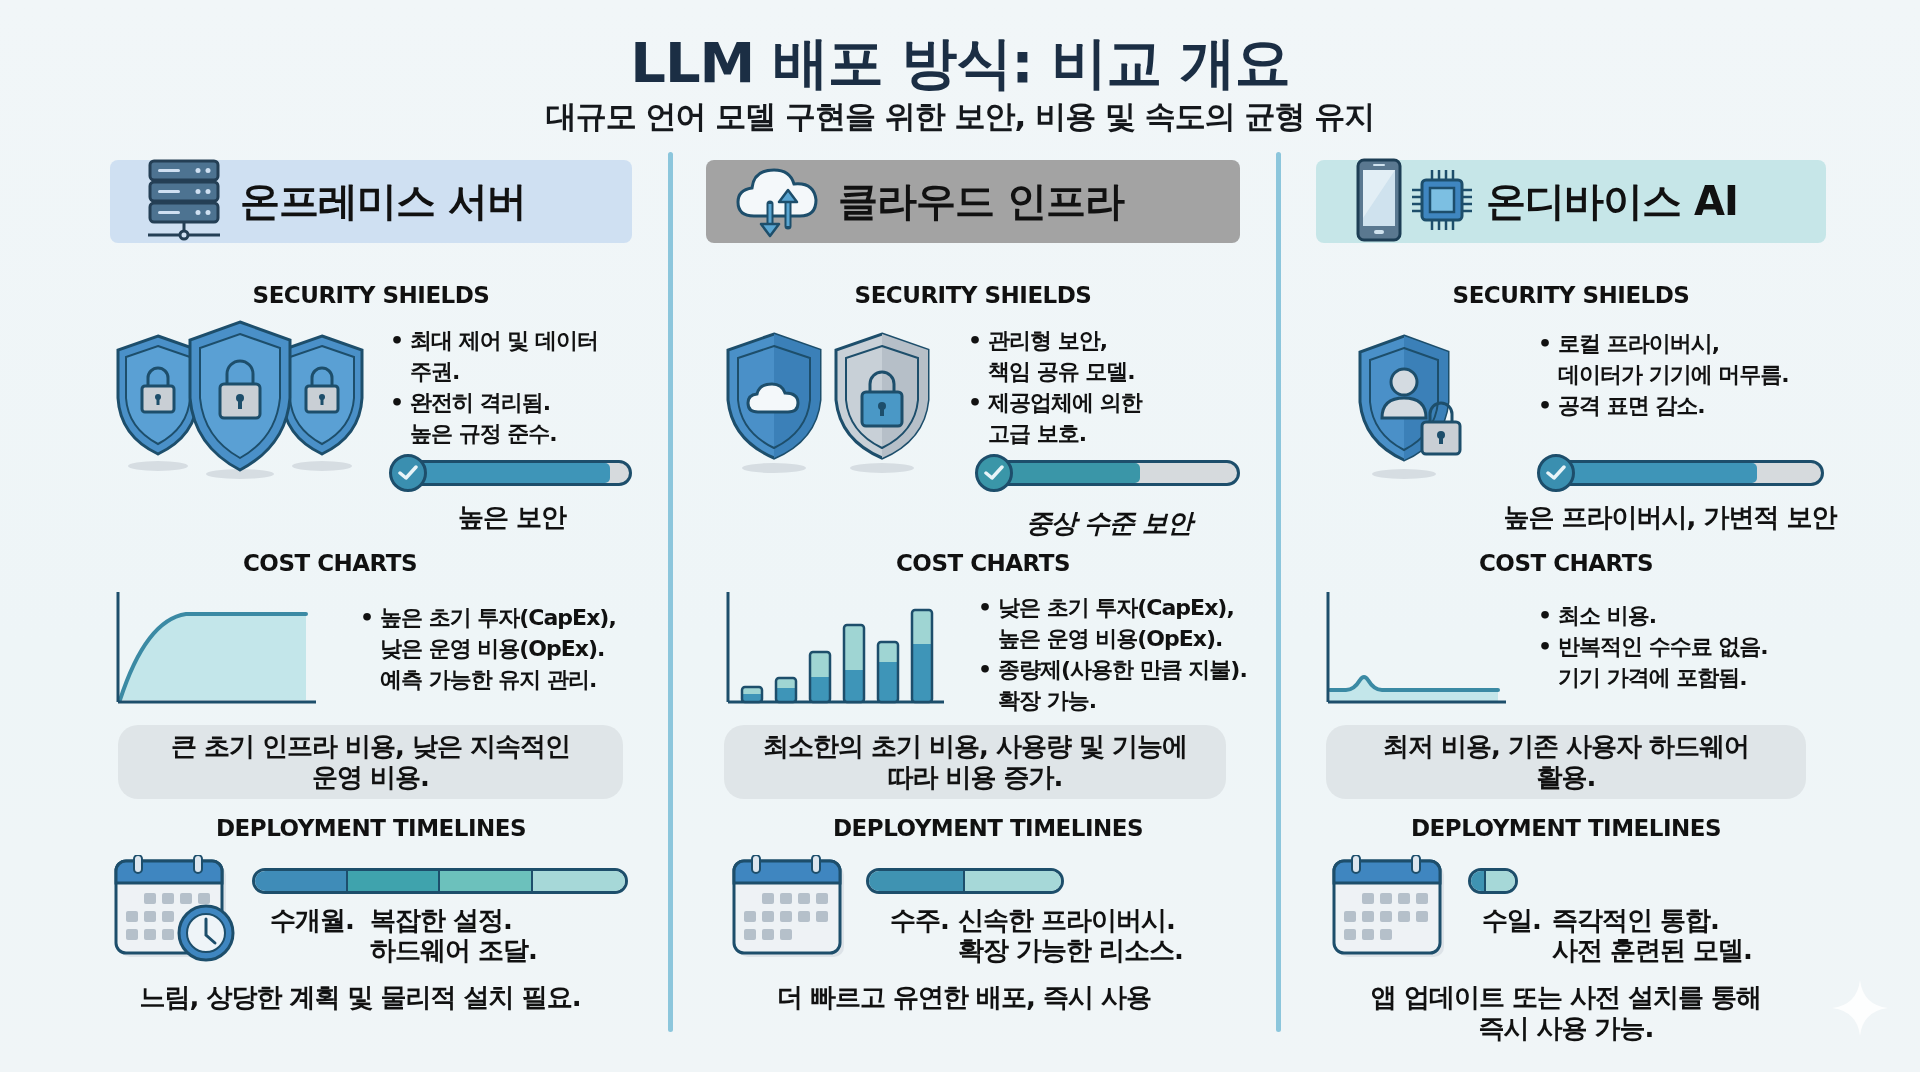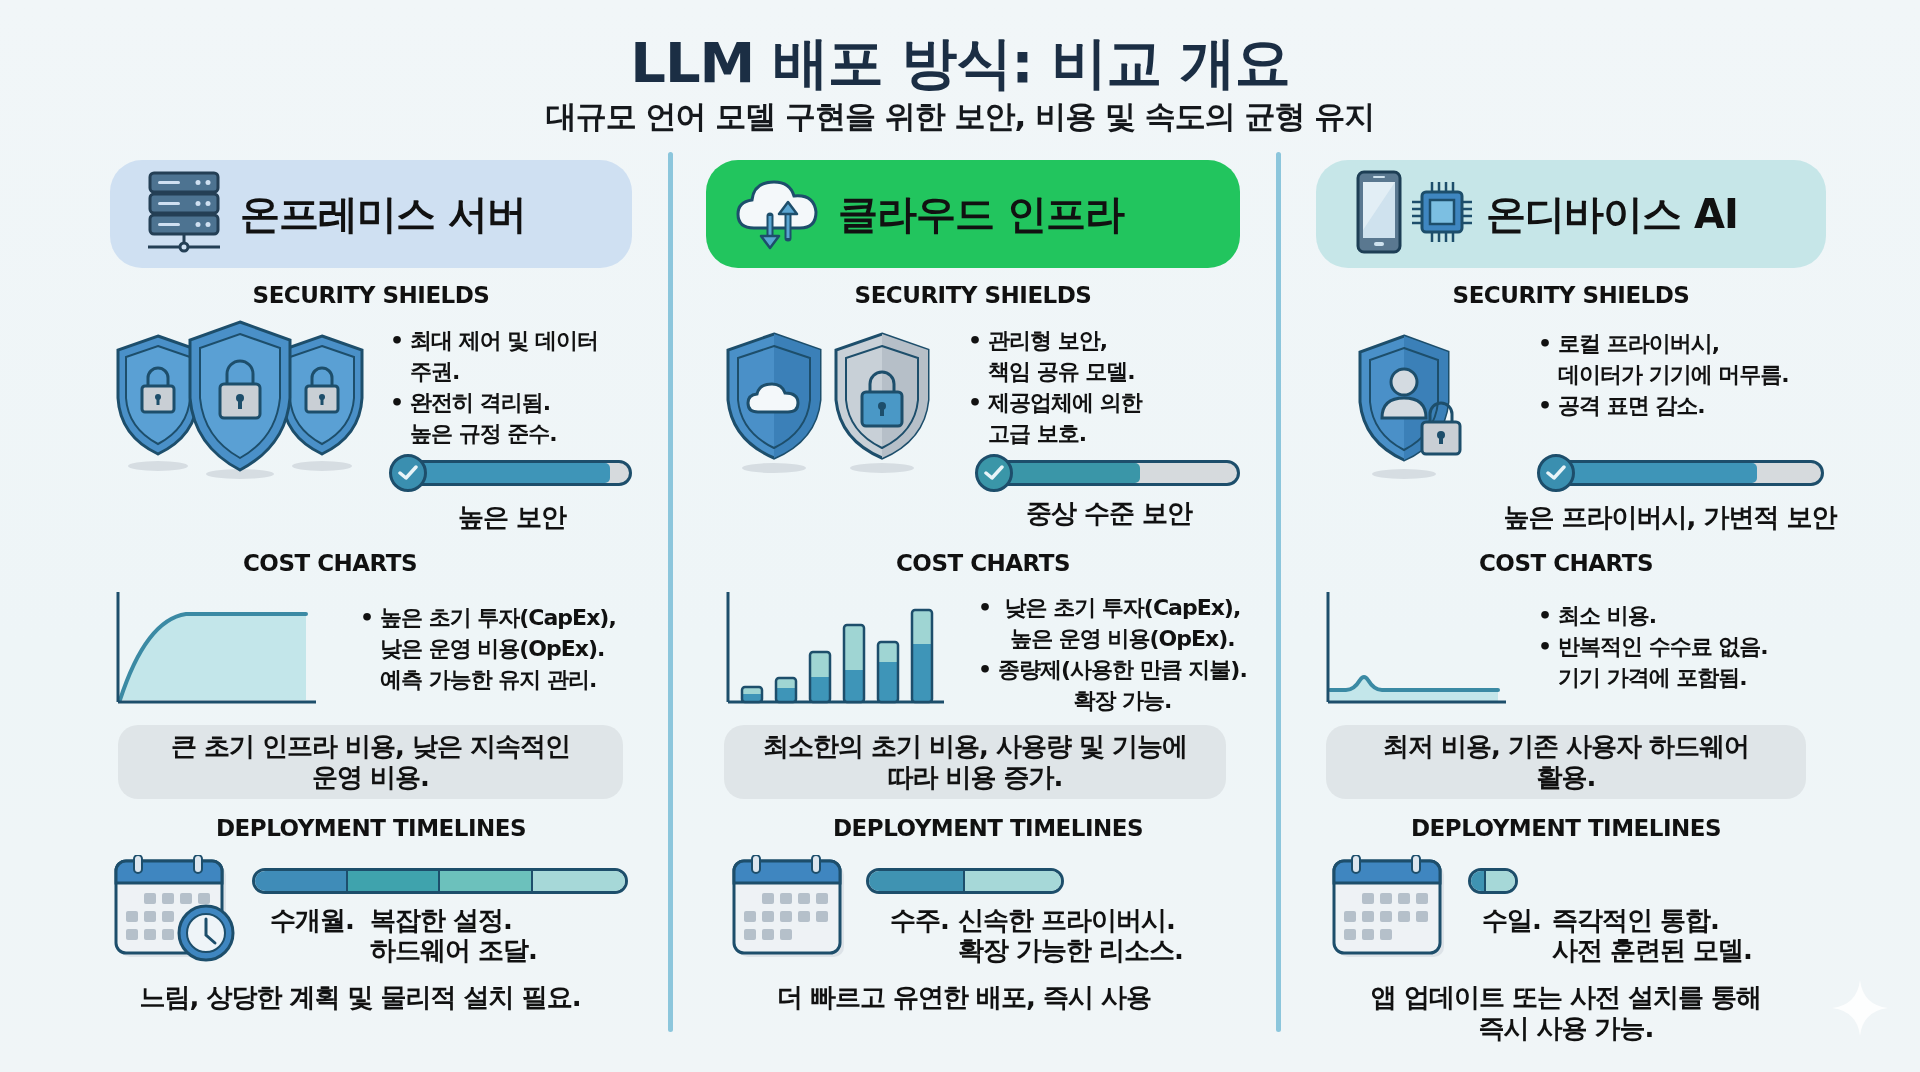--- a/index.html
+++ b/index.html
@@ -19,21 +19,21 @@
     position: absolute; top: 96px; left: 0; width: 1920px;
     text-align: center; font-size: 31px; font-weight: bold;
     color: #15181c; letter-spacing: -1px;
   }
   .divider {
     position: absolute; top: 152px; width: 5px; height: 880px;
     border-radius: 3px; background: #8cc6dc;
   }
   .col { position: absolute; top: 160px; width: 580px; height: 900px; }
   .header-box {
-    position: absolute; top: 0; height: 108px; border-radius: 32px;
+    position: absolute; top: 0; height: 83px; border-radius: 8px;
     display: flex; align-items: center;
   }
   .header-box .label {
     font-size: 40px; font-weight: bold; color: #111; letter-spacing: -1px;
     margin-left: 18px;
   }
   .sec-title {
     position: absolute; font-size: 23px; font-weight: bold; letter-spacing: -0.5px;
     text-align: center; color: #111;
   }
@@ -241,21 +241,21 @@
       <span>하드웨어 조달.</span>
     </div>
   </div>
 
   <div class="foot" style="left:0; width:500px; top:822px;">
     <div>느림, 상당한 계획 및 물리적 설치 필요.</div>
   </div>
 </div>
 
 <div class="col" style="left:706px;">
-  <div class="header-box" style="left:0; width:534px; background:#22c55e;">
+  <div class="header-box" style="left:0; width:534px; background:#a3a3a3;">
     <span style="margin-left:30px;">
       <svg width="84" height="80" viewBox="0 0 84 80">
         <path d="M18 56 Q2 56 2 42 Q2 30 16 28 Q18 10 38 10 Q54 10 58 24 Q78 22 80 40 Q80 56 64 56 Z" fill="#f4f8fa" stroke="#1d4e6b" stroke-width="3"></path>
         <path d="M34 44 v26" stroke="#1d4e6b" stroke-width="7" stroke-linecap="round"></path>
         <path d="M34 44 v26" stroke="#5aa6d2" stroke-width="3"></path>
         <path d="M25 64 L34 76 L43 64 Z" fill="#5aa6d2" stroke="#1d4e6b" stroke-width="2.5" stroke-linejoin="round"></path>
         <path d="M52 66 v-28" stroke="#1d4e6b" stroke-width="7" stroke-linecap="round"></path>
         <path d="M52 66 v-28" stroke="#5aa6d2" stroke-width="3"></path>
         <path d="M43 42 L52 30 L61 42 Z" fill="#5aa6d2" stroke="#1d4e6b" stroke-width="2.5" stroke-linejoin="round"></path>
       </svg>
@@ -291,21 +291,21 @@
   </div>
 
   <div class="secbar" style="left:272px; top:300px; width:262px;">
     <div class="fill" style="width:62%; background:#3a96a8;"></div>
     <div class="check" style="background:#3a96a8;">
       <svg width="20" height="16" viewBox="0 0 20 16">
           <path d="M2 8 L8 13 L18 2" fill="none" stroke="#e8f4f8" stroke-width="3.5" stroke-linecap="round" stroke-linejoin="round"></path>
         </svg>
     </div>
   </div>
-  <div class="sec-level" style="left:272px; width:262px; top:336px;">중상 수준 보안</div>
+  <div class="sec-level" style="left:272px; width:262px; top:346px;font-style:italic;">중상 수준 보안</div>
 
   <div class="sec-title" style="left:0; width:554px; top:390px;">COST CHARTS</div>
 
   <span style="position:absolute; left:20px; top:430px;">
     <svg width="220" height="115" viewBox="0 0 220 115">
       <line x1="2" y1="2" x2="2" y2="112" stroke="#1d4e6b" stroke-width="3"></line>
       <line x1="2" y1="112" x2="218" y2="112" stroke="#1d4e6b" stroke-width="3"></line>
 
       <rect x="16" y="97" width="20" height="15" fill="#9fd5d3"></rect>
         <rect x="16" y="104" width="20" height="8" fill="#3e95b8"></rect>
@@ -326,21 +326,21 @@
       <rect x="152" y="52" width="20" height="60" fill="#9fd5d3"></rect>
         <rect x="152" y="72" width="20" height="40" fill="#3e95b8"></rect>
       <rect x="152" y="52" width="20" height="60" rx="3" fill="none" stroke="#1d4e6b" stroke-width="2.5"></rect>
 
       <rect x="186" y="20" width="20" height="92" fill="#9fd5d3"></rect>
         <rect x="186" y="54" width="20" height="58" fill="#3e95b8"></rect>
       <rect x="186" y="20" width="20" height="92" rx="3" fill="none" stroke="#1d4e6b" stroke-width="2.5"></rect>
     </svg>
   </span>
 
-  <div class="bullets" style="left:272px; top:432px;text-align:center;">
+  <div class="bullets" style="left:272px; top:432px;">
     <div class="b dot">낮은 초기 투자(CapEx),</div>
     <div class="b">높은 운영 비용(OpEx).</div>
     <div class="b dot">종량제(사용한 만큼 지불).</div>
     <div class="b">확장 가능.</div>
   </div>
 
   <div class="summary-box" style="left:18px; top:565px; width:502px;">
     <div>최소한의 초기 비용, 사용량 및 기능에</div>
     <div>따라 비용 증가.</div>
   </div>

